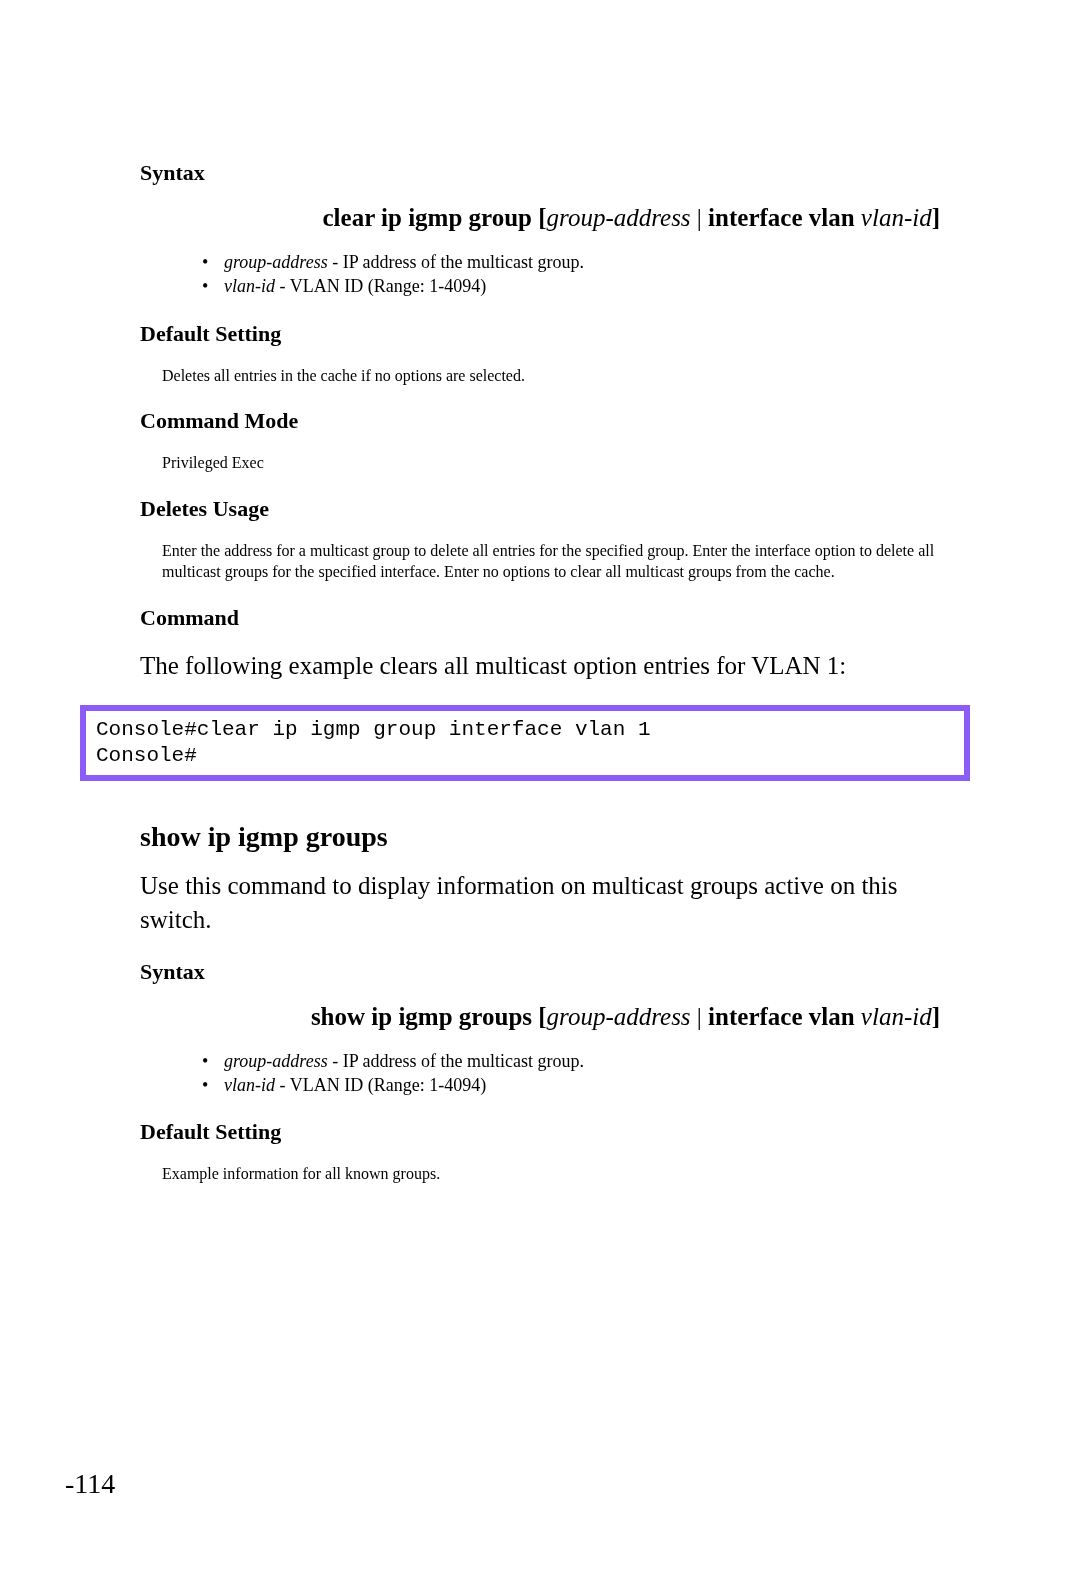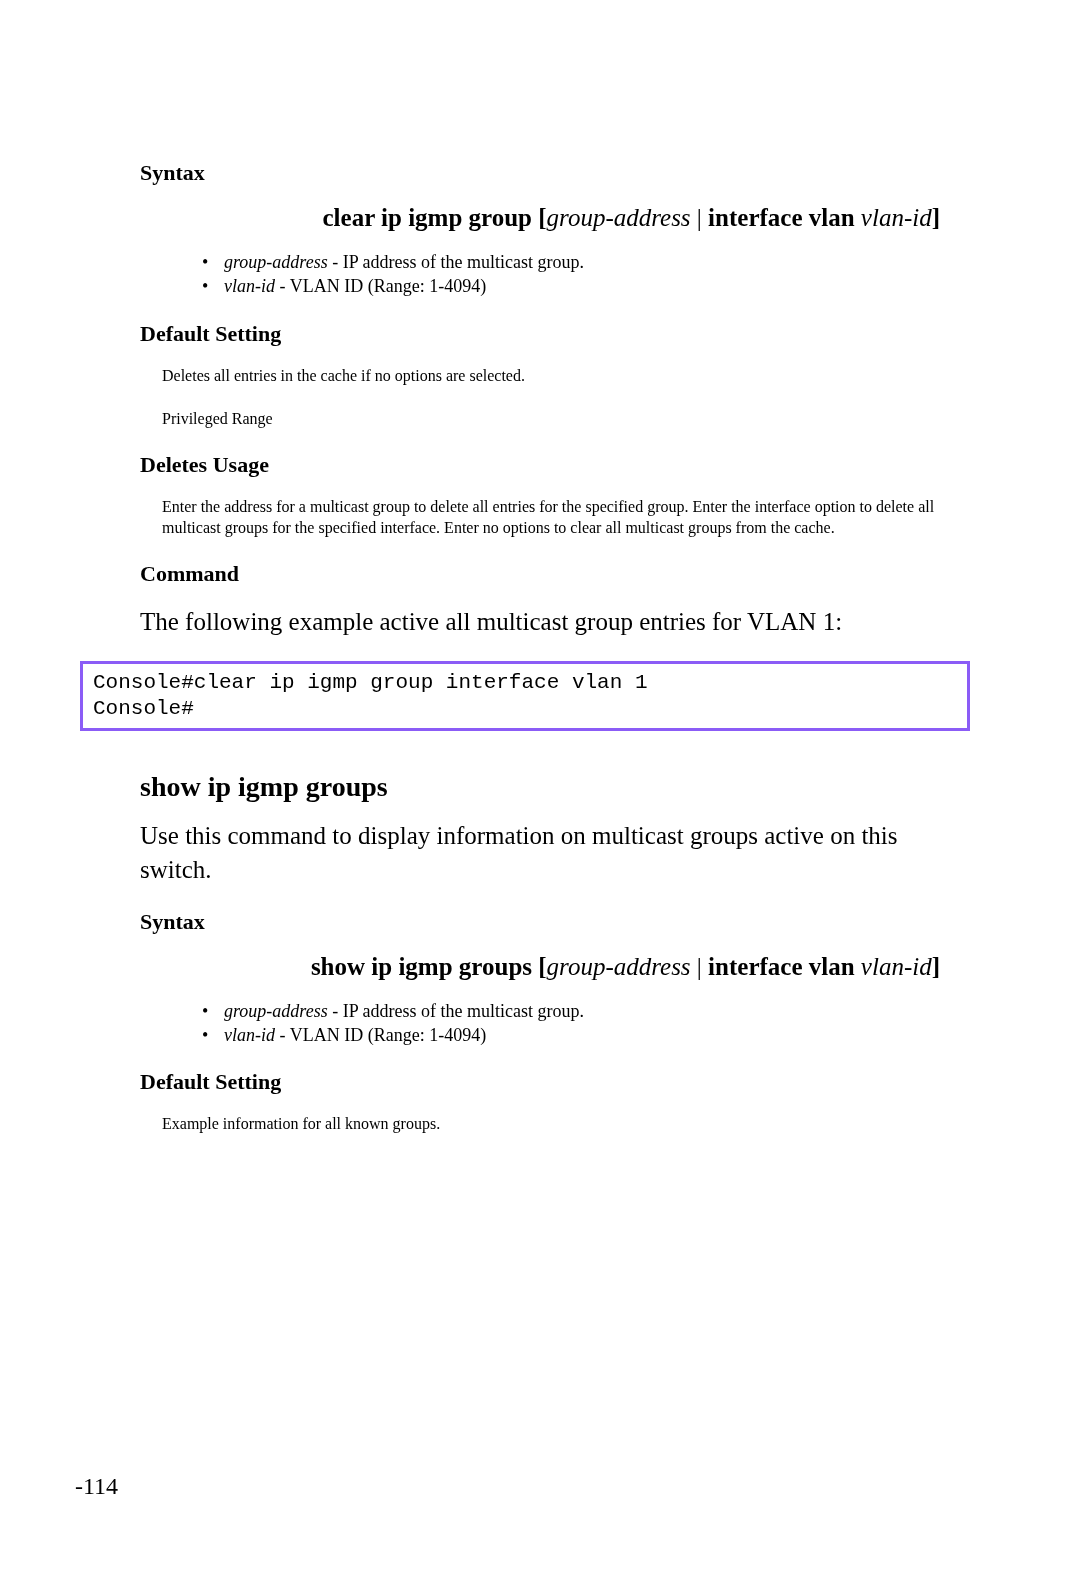--- a/index.html
+++ b/index.html
@@ -63,63 +63,64 @@
       margin-bottom: 22px;
       font-family: Garamond, Georgia, serif;
     }
     p.intro-text {
       font-size: 25px;
       line-height: 1.35;
       margin-bottom: 22px;
       font-family: Garamond, Georgia, serif;
     }
     .code-block {
-      border: 3px solid #8b5cf6;
+      border: 6px solid #8b5cf6;
       font-family: "Courier New", monospace;
       font-size: 21px;
       padding: 6px 10px;
       margin-left: -60px;
       margin-right: -30px;
       margin-top: 22px;
       margin-bottom: 10px;
       line-height: 1.25;
       white-space: pre;
     }
     .page-number {
       position: absolute;
       bottom: 70px;
-      left: 75px;
-      font-size: 24px;
+      left: 65px;
+      font-size: 28px;
       font-family: Garamond, Georgia, serif;
     }
   </style>
 </head>
 <body>
 
 <div class="content">
 
   <h3 class="section-heading">Syntax</h3>
 
   <p class="syntax-line"><span class="bold">clear ip igmp group</span><span class="bold"> [</span><span class="italic">group-address</span><span> | </span><span class="bold">interface vlan</span><span class="italic"> vlan-id</span><span class="bold">]</span></p>
 
   <ul class="param-list">
     <li><span class="italic">group-address</span><span> - IP address of the multicast group.</span></li>
     <li><span class="italic">vlan-id</span><span> - VLAN ID (Range: 1-4094)</span></li>
   </ul>
 
   <h3 class="section-heading">Default Setting</h3>
   <p class="body-text">Deletes all entries in the cache if no options are selected.</p>
 
-  <p class="body-text">Privileged Range</p>
+  <h3 class="section-heading">Command Mode</h3>
+  <p class="body-text">Privileged Exec</p>
 
   <h3 class="section-heading">Deletes Usage</h3>
   <p class="body-text">Enter the address for a multicast group to delete all entries for the specified group. Enter the interface option to delete all multicast groups for the specified interface. Enter no options to clear all multicast groups from the cache.</p>
 
   <h3 class="section-heading">Command</h3>
-  <p class="intro-text">The following example active all multicast group entries for VLAN 1:</p>
+  <p class="intro-text">The following example clears all multicast option entries for VLAN 1:</p>
 
   <div class="code-block">Console#clear ip igmp group interface vlan 1
 Console#</div>
 
   <h2 class="command-title">show ip igmp groups</h2>
   <p class="intro-text">Use this command to display information on multicast groups active on this switch.</p>
 
   <h3 class="section-heading">Syntax</h3>
 
   <p class="syntax-line"><span class="bold">show ip igmp groups</span><span class="bold"> [</span><span class="italic">group-address</span><span> | </span><span class="bold">interface vlan</span><span class="italic"> vlan-id</span><span class="bold">]</span></p>

